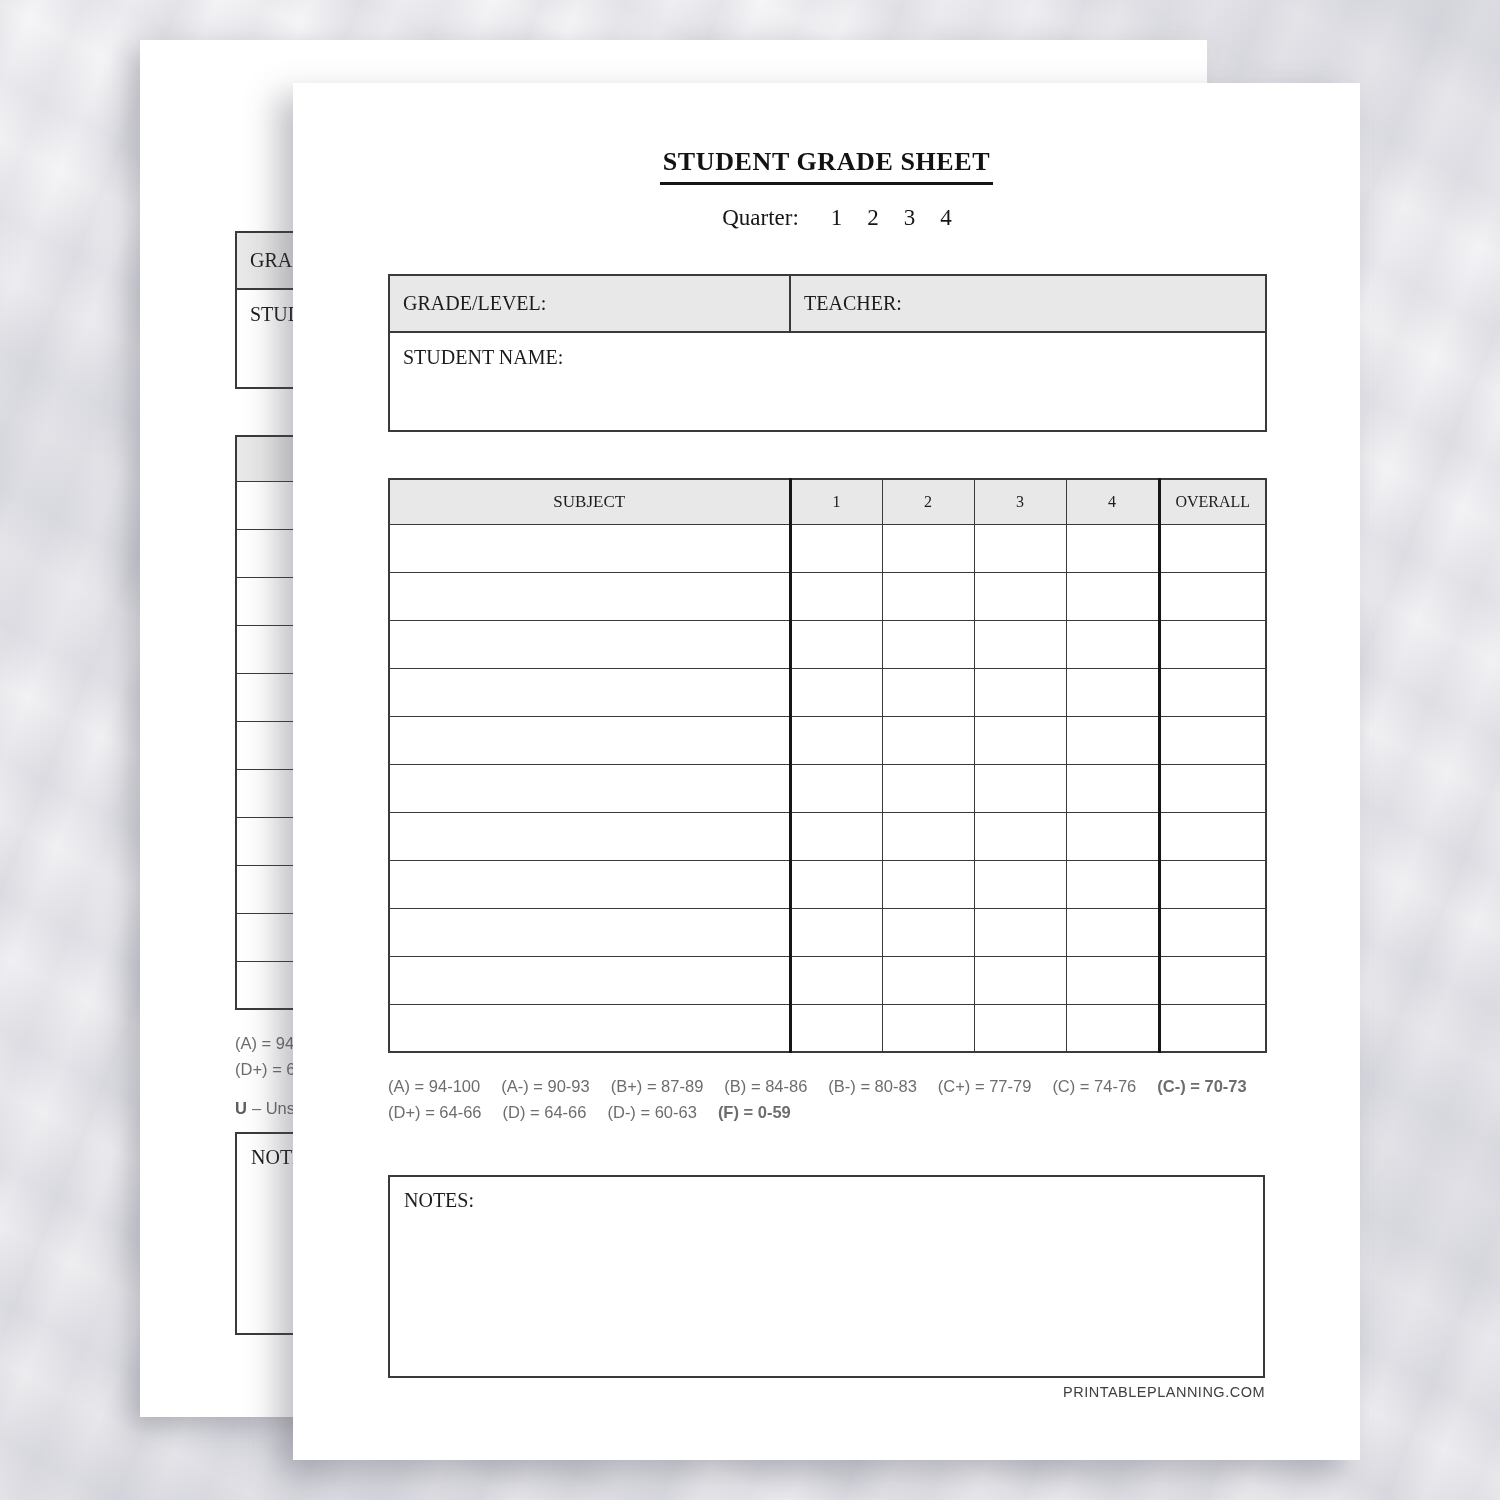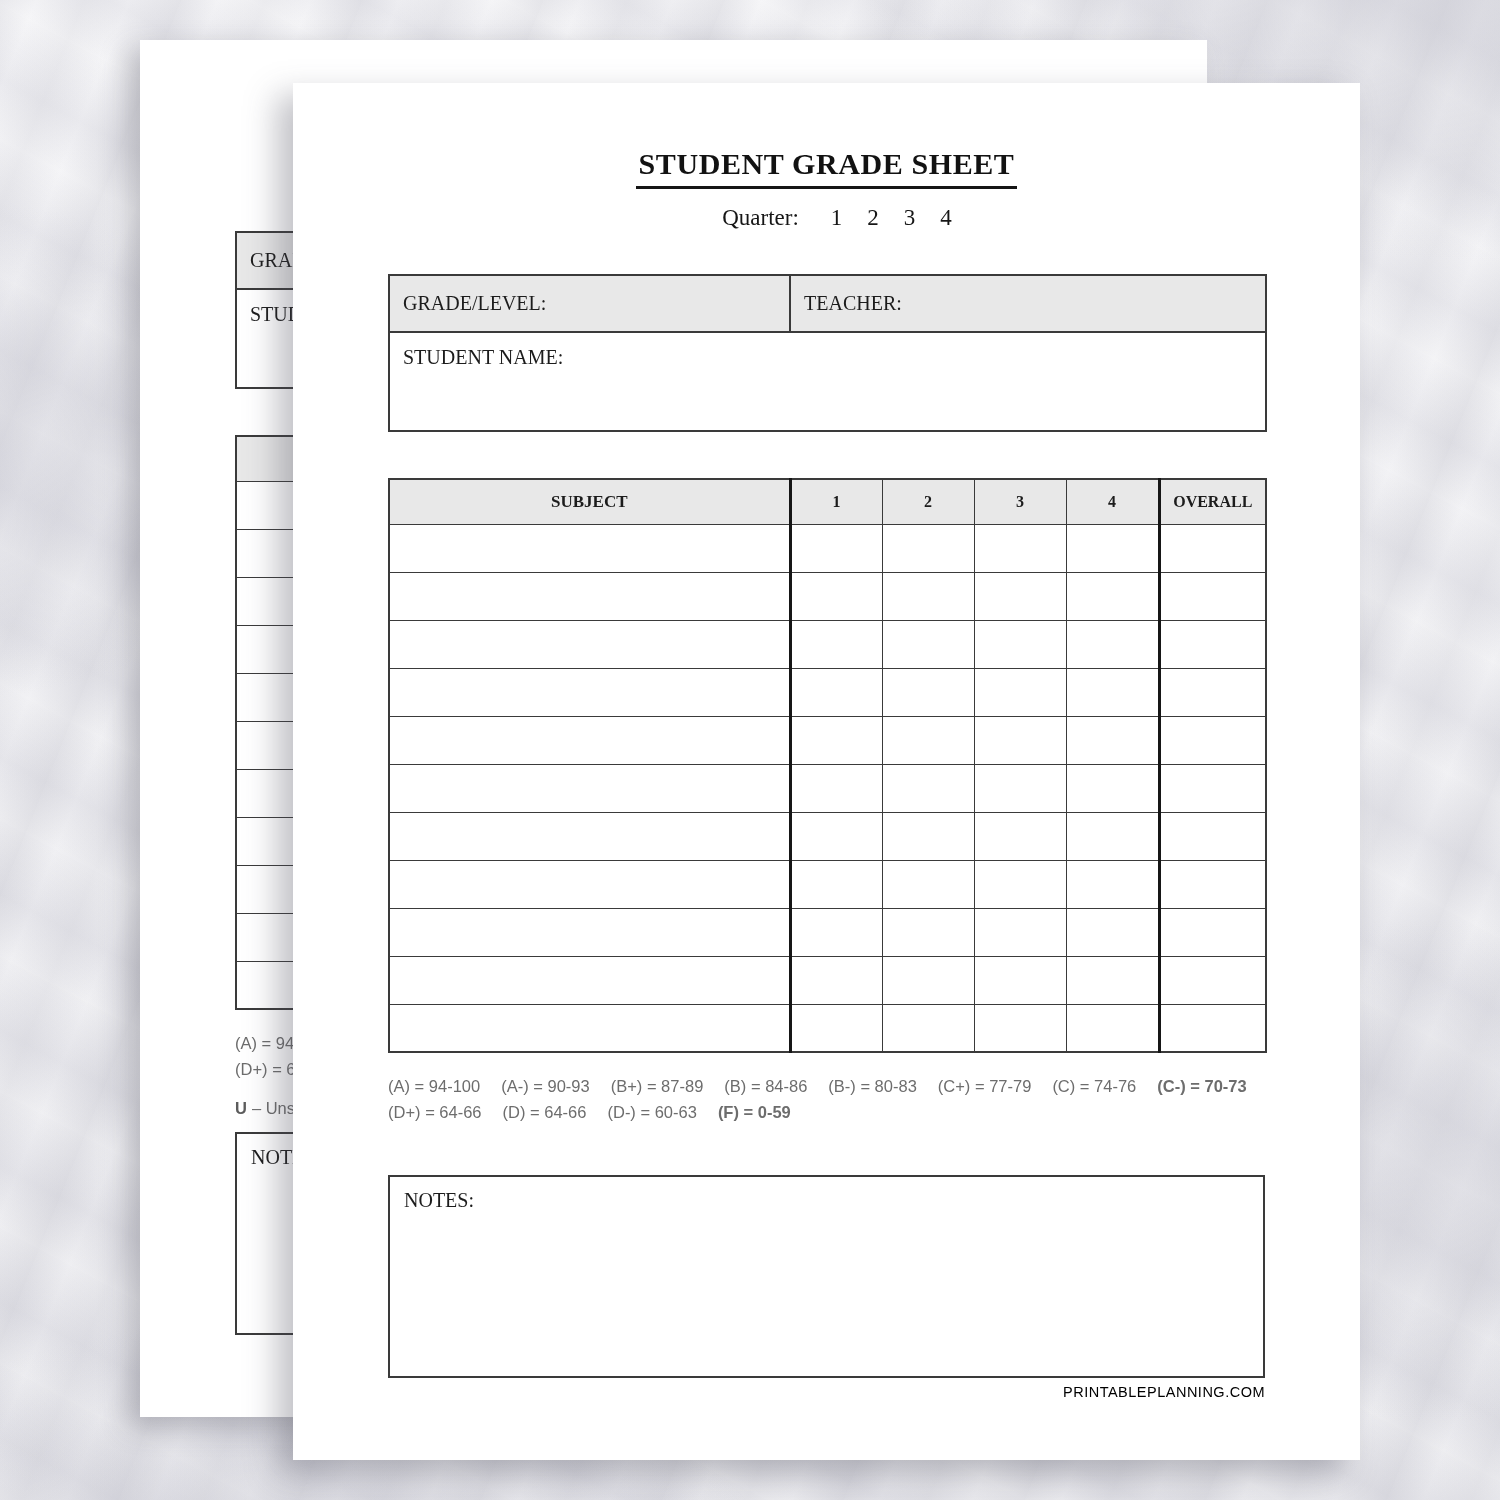--- a/index.html
+++ b/index.html
@@ -29,21 +29,21 @@
     position:absolute;width:1067px;height:1377px;background:#ffffff;
   }
   .page.back{left:140px;top:40px;box-shadow:-12px 10px 26px rgba(76,76,90,.30);}
   .page.front{left:293px;top:83px;box-shadow:-16px 12px 30px rgba(76,76,90,.34);}
 
   .page *{box-sizing:border-box;}
 
   
   .doc-title{position:absolute;top:64px;left:0;width:100%;text-align:center;
     font-family:"Liberation Serif","DejaVu Serif",serif;}
-  .title-text{display:inline-block;font-size:30px;font-weight:bold;letter-spacing:.6px;
+  .title-text{display:inline-block;font-size:26px;font-weight:bold;letter-spacing:.6px;
     color:#121212;border-bottom:3px solid #151515;padding:0 3px 5px 3px;}
 
   
   .quarter-row{position:absolute;top:122px;left:0;width:100%;display:flex;justify-content:center;
     align-items:baseline;font-family:"Liberation Serif","DejaVu Serif",serif;font-size:23px;color:#161616;padding-left:21px;}
   .q-label{margin-right:32px;}
   .q-num{margin-right:25px;}
   .q-num:last-child{margin-right:0;}
 
   
@@ -51,21 +51,21 @@
   .info-table td{border:2px solid #3a3a3a;font-family:"Liberation Serif","DejaVu Serif",serif;
     font-size:20px;color:#1c1c1c;}
   .info-head-cell{height:57px;background:#e8e8e8;vertical-align:middle;padding:0 0 0 13px;}
   .student-name-cell{height:99px;background:#fff;vertical-align:top;padding:13px 13px;}
 
   
   .grades-table{position:absolute;top:395px;left:95px;width:877px;border-collapse:collapse;table-layout:fixed;}
   .grades-table th,.grades-table td{border:1.5px solid #3a3a3a;}
   .grades-table{border:2px solid #3a3a3a;}
   .grades-table th{height:45px;background:#e8e8e8;font-family:"Liberation Serif","DejaVu Serif",serif;
-    font-weight:bold;font-size:16px;color:#1c1c1c;text-align:center;vertical-align:middle;}
+    font-weight:normal;font-size:16px;color:#1c1c1c;text-align:center;vertical-align:middle;}
   .grades-table th.col-sub{font-size:17px;}
   .grades-table td{height:48px;background:#fff;}
   .grades-table .thick-left{border-left:3px solid #161616;}
 
   
   .grading-scale{position:absolute;top:990px;left:95px;width:880px;
     font-family:"Liberation Sans","DejaVu Sans",sans-serif;font-size:16.5px;color:#6d6d6d;}
   .scale-line{display:flex;flex-wrap:nowrap;line-height:26px;}
   .scale-item{margin-right:21px;white-space:nowrap;}
   .scale-item:last-child{margin-right:12px;font-weight:bold;}
@@ -75,21 +75,21 @@
   .perf-item{margin-right:30px;white-space:nowrap;}
   .perf-item b{font-weight:bold;color:#5c5c5c;margin-right:5px;}
 
   
   .notes-box{position:absolute;top:1092px;left:95px;width:877px;height:203px;background:#fff;
     border:2px solid #3a3a3a;padding:12px 14px;
     font-family:"Liberation Serif","DejaVu Serif",serif;font-size:20px;color:#1c1c1c;}
 
   
   .page-footer{position:absolute;top:1301px;left:95px;width:877px;text-align:right;
-    font-family:"Liberation Sans","DejaVu Sans",sans-serif;font-size:14.5px;letter-spacing:.5px;color:#000000;}
+    font-family:"Liberation Sans","DejaVu Sans",sans-serif;font-size:14.5px;letter-spacing:.5px;color:#404040;}
 </style>
 </head>
 <body>
 
 <div class="scene">
 
   <div class="page back" id="backPage">
 
     <div class="doc-title">
       <span class="title-text">STUDENT GRADE SHEET</span>

